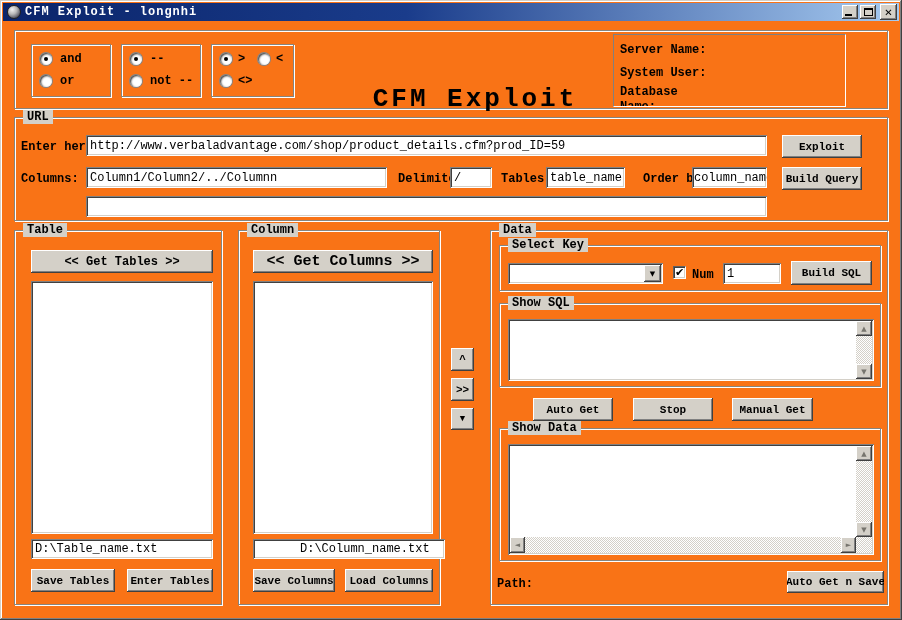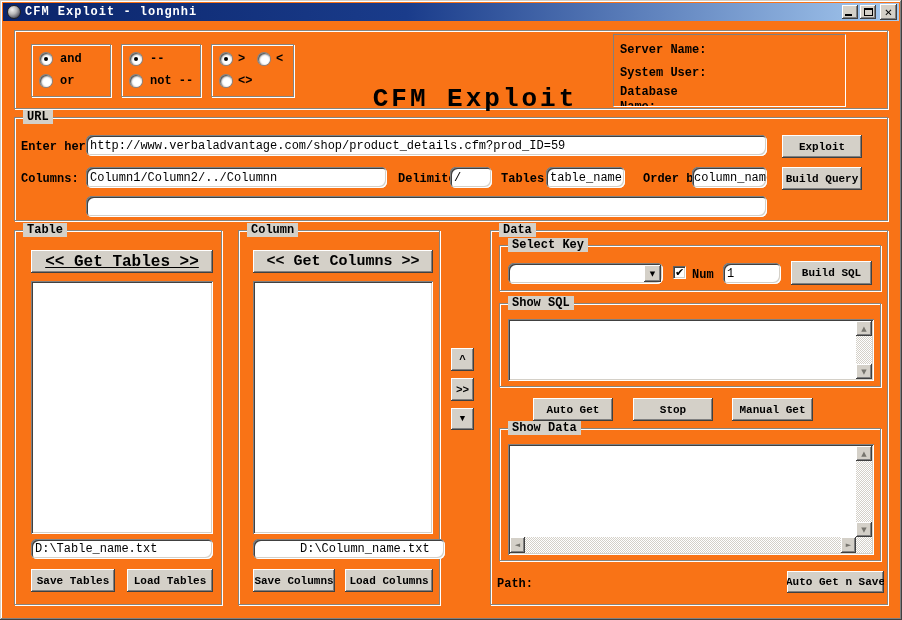--- a/index.html
+++ b/index.html
@@ -45,21 +45,21 @@
     box-shadow: inset -1px -1px 0 #404040, inset 1px 1px 0 #ffffff, inset -2px -2px 0 #808080, inset 2px 2px 0 #d4d0c8;
     display:flex; align-items:center; justify-content:center;
     font:bold 11px "Liberation Mono",monospace; white-space:nowrap; overflow:hidden;
   }
   .field, .listbox, .textarea {
     background:#fff; color:#000;
     box-shadow: inset 1px 1px 0 #808080, inset -1px -1px 0 #ffffff, inset 2px 2px 0 #404040, inset -2px -2px 0 #d4d0c8;
   }
   .field {
     display:flex; align-items:center; padding:0 4px;
-    font:12px "Liberation Mono",monospace; white-space:nowrap; overflow:hidden;border-radius:6px;
+    font:12px "Liberation Mono",monospace; white-space:nowrap; overflow:hidden;
   }
   .label { font:bold 12px "Liberation Mono",monospace; color:#000; white-space:nowrap; }
   .thin-sunken { border:1px solid; border-color:#808080 #ffffff #ffffff #808080; overflow:hidden; }
   
   .radio {
     position:absolute; width:12px; height:12px; border-radius:50%; background:#fff;
     box-shadow: inset 1px 1px 2px rgba(40,40,40,.95), inset -1px -1px 1px #fff, 0 0 0 1px #858585;
   }
   .radio.sel::after {
     content:""; position:absolute; left:4px; top:4px; width:4px; height:4px;
@@ -167,25 +167,25 @@
     <div class="abs field" style="left:531px;top:49px;width:79px;height:21px;">table_name</div>
     <span class="abs label" style="left:628px;top:54px;">Order by</span>
     <div class="abs field" style="left:677px;top:49px;width:75px;height:21px;padding:0 2px;">column_name</div>
     <div class="abs btn" style="left:767px;top:49px;width:80px;height:23px;">Build Query</div>
 
     <div class="abs field" style="left:71px;top:78px;width:681px;height:21px;"></div>
   </div>
 
   <div class="abs group" style="left:14px;top:230px;width:208px;height:375px;">
     <span class="legend">Table</span>
-    <div class="abs btn" style="left:16px;top:19px;width:182px;height:23px;font-size:16px;text-decoration:underline;">&lt;&lt; Get Tables &gt;&gt;</div>
+    <div class="abs btn" style="left:16px;top:19px;width:182px;height:23px;font-size:12px;">&lt;&lt; Get Tables &gt;&gt;</div>
     <div class="abs listbox" style="left:16px;top:50px;width:182px;height:253px;"></div>
     <div class="abs field" style="left:16px;top:308px;width:182px;height:20px;">D:\Table_name.txt</div>
     <div class="abs btn" style="left:16px;top:338px;width:84px;height:23px;">Save Tables</div>
-    <div class="abs btn" style="left:112px;top:338px;width:86px;height:23px;">Load Tables</div>
+    <div class="abs btn" style="left:112px;top:338px;width:86px;height:23px;">Enter Tables</div>
   </div>
 
   <div class="abs group" style="left:238px;top:230px;width:202px;height:375px;">
     <span class="legend">Column</span>
     <div class="abs btn" style="left:14px;top:19px;width:180px;height:23px;font-size:15px;">&lt;&lt; Get Columns &gt;&gt;</div>
     <div class="abs listbox" style="left:14px;top:50px;width:180px;height:253px;"></div>
     <div class="abs field" style="left:14px;top:308px;width:192px;height:20px;padding-left:47px;">D:\Column_name.txt</div>
     <div class="abs btn" style="left:14px;top:338px;width:82px;height:23px;">Save Columns</div>
     <div class="abs btn" style="left:106px;top:338px;width:88px;height:23px;">Load Columns</div>
   </div>

